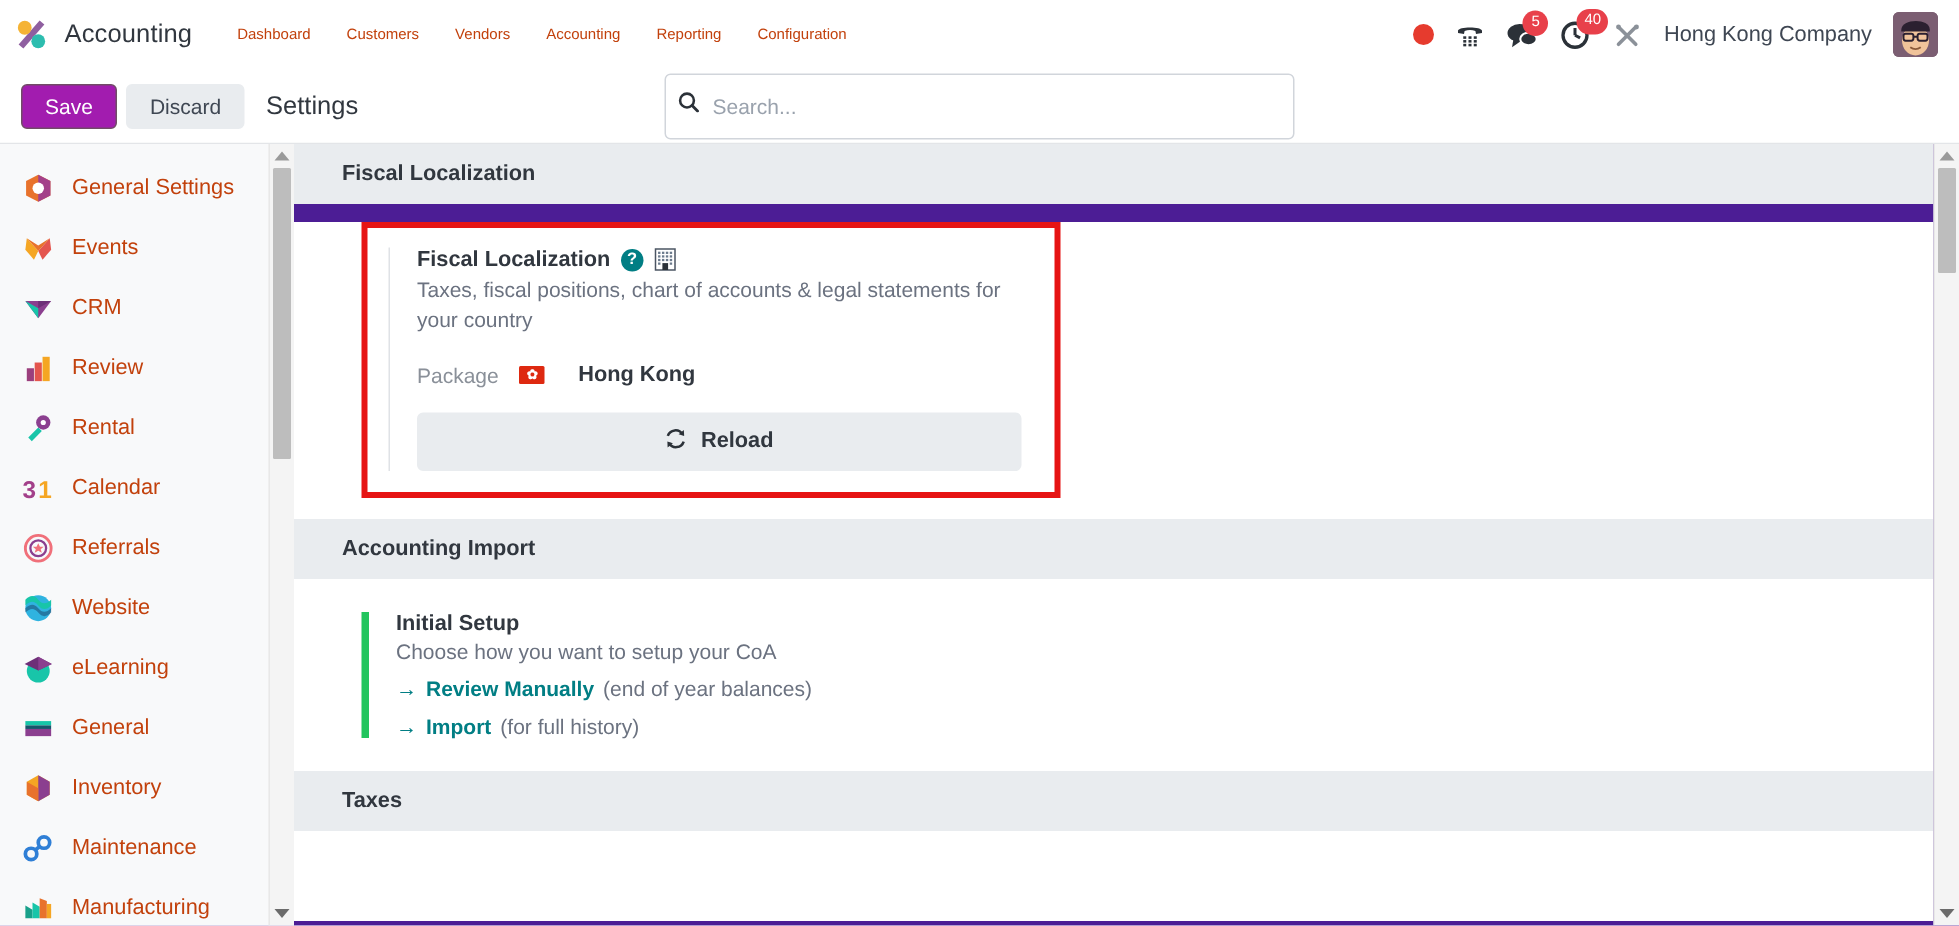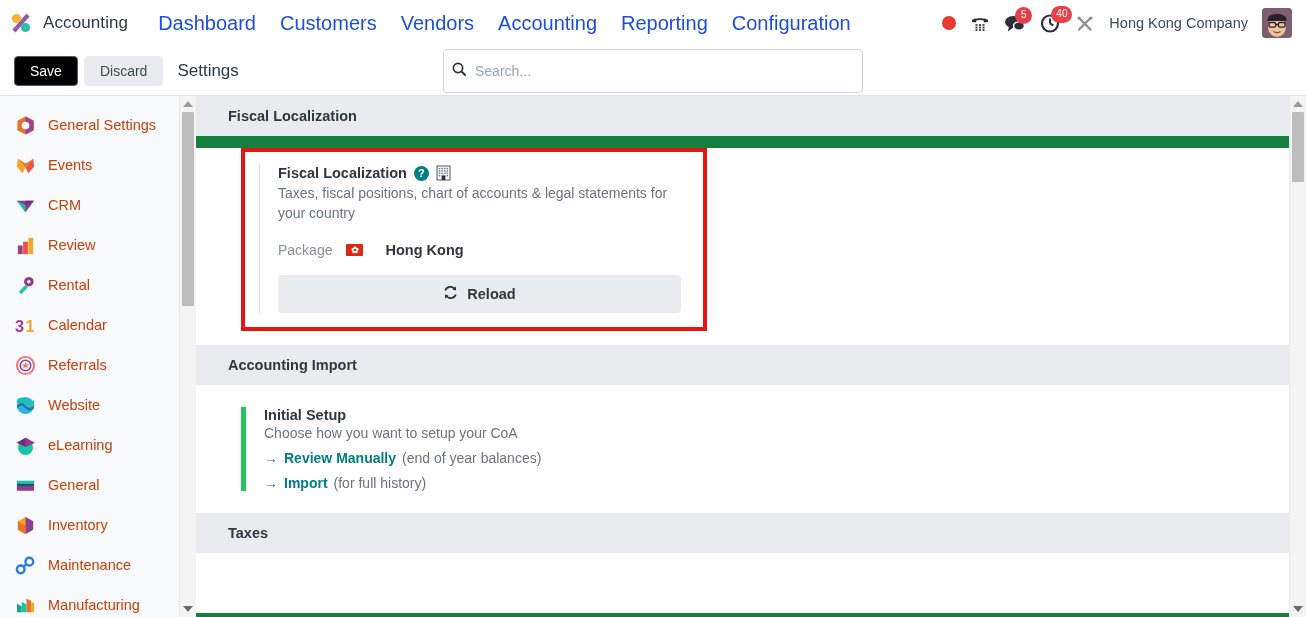--- a/index.html
+++ b/index.html
@@ -34,22 +34,22 @@
     display: inline-block;
   }
   .brand-name {
     font-size: 17px;
     color: #31373f;
     font-weight: 400;
     letter-spacing: .1px;
   }
   .nav-menu { display: flex; align-items: center; gap: 0px; }
   .nav-item {
-    font-size: 20px;
-    color: #1d4ed8;
+    font-size: 10px;
+    color: #c2410c;
     padding: 6px 12px;
     cursor: pointer;
     white-space: nowrap;
   }
 
   .nav-right {
     margin-left: auto;
     display: flex;
     align-items: center;
     gap: 14px;
@@ -94,21 +94,21 @@
   
   .control-panel {
     height: 49px;
     background: #ffffff;
     display: flex;
     align-items: center;
     padding: 0 14px 0 14px;
     position: relative;
   }
   .btn-save {
-    background: #000000;
+    background: #a21caf;
     color: #ffffff;
     border: 1px solid #714b67;
     border-radius: 4px;
     font-size: 14px;
     padding: 6px 15px;
     cursor: pointer;
     font-family: inherit;
   }
   .btn-discard {
     background: #e9ecef;
@@ -213,21 +213,21 @@
     position: absolute;
     left: 2px; width: 12px;
     background: #bdbdbd;
     border-radius: 1px;
   }
 
   
   .main {
     flex: 1;
     position: relative;
-    background: #15803d;
+    background: #4c1d95;
     overflow: hidden;
   }
   .main-inner {
     position: absolute;
     inset: 0 17px 0 0;
     overflow: hidden;
   }
   .section-header {
     background: #e9ecef;
     padding: 12px 0 12px 32px;

